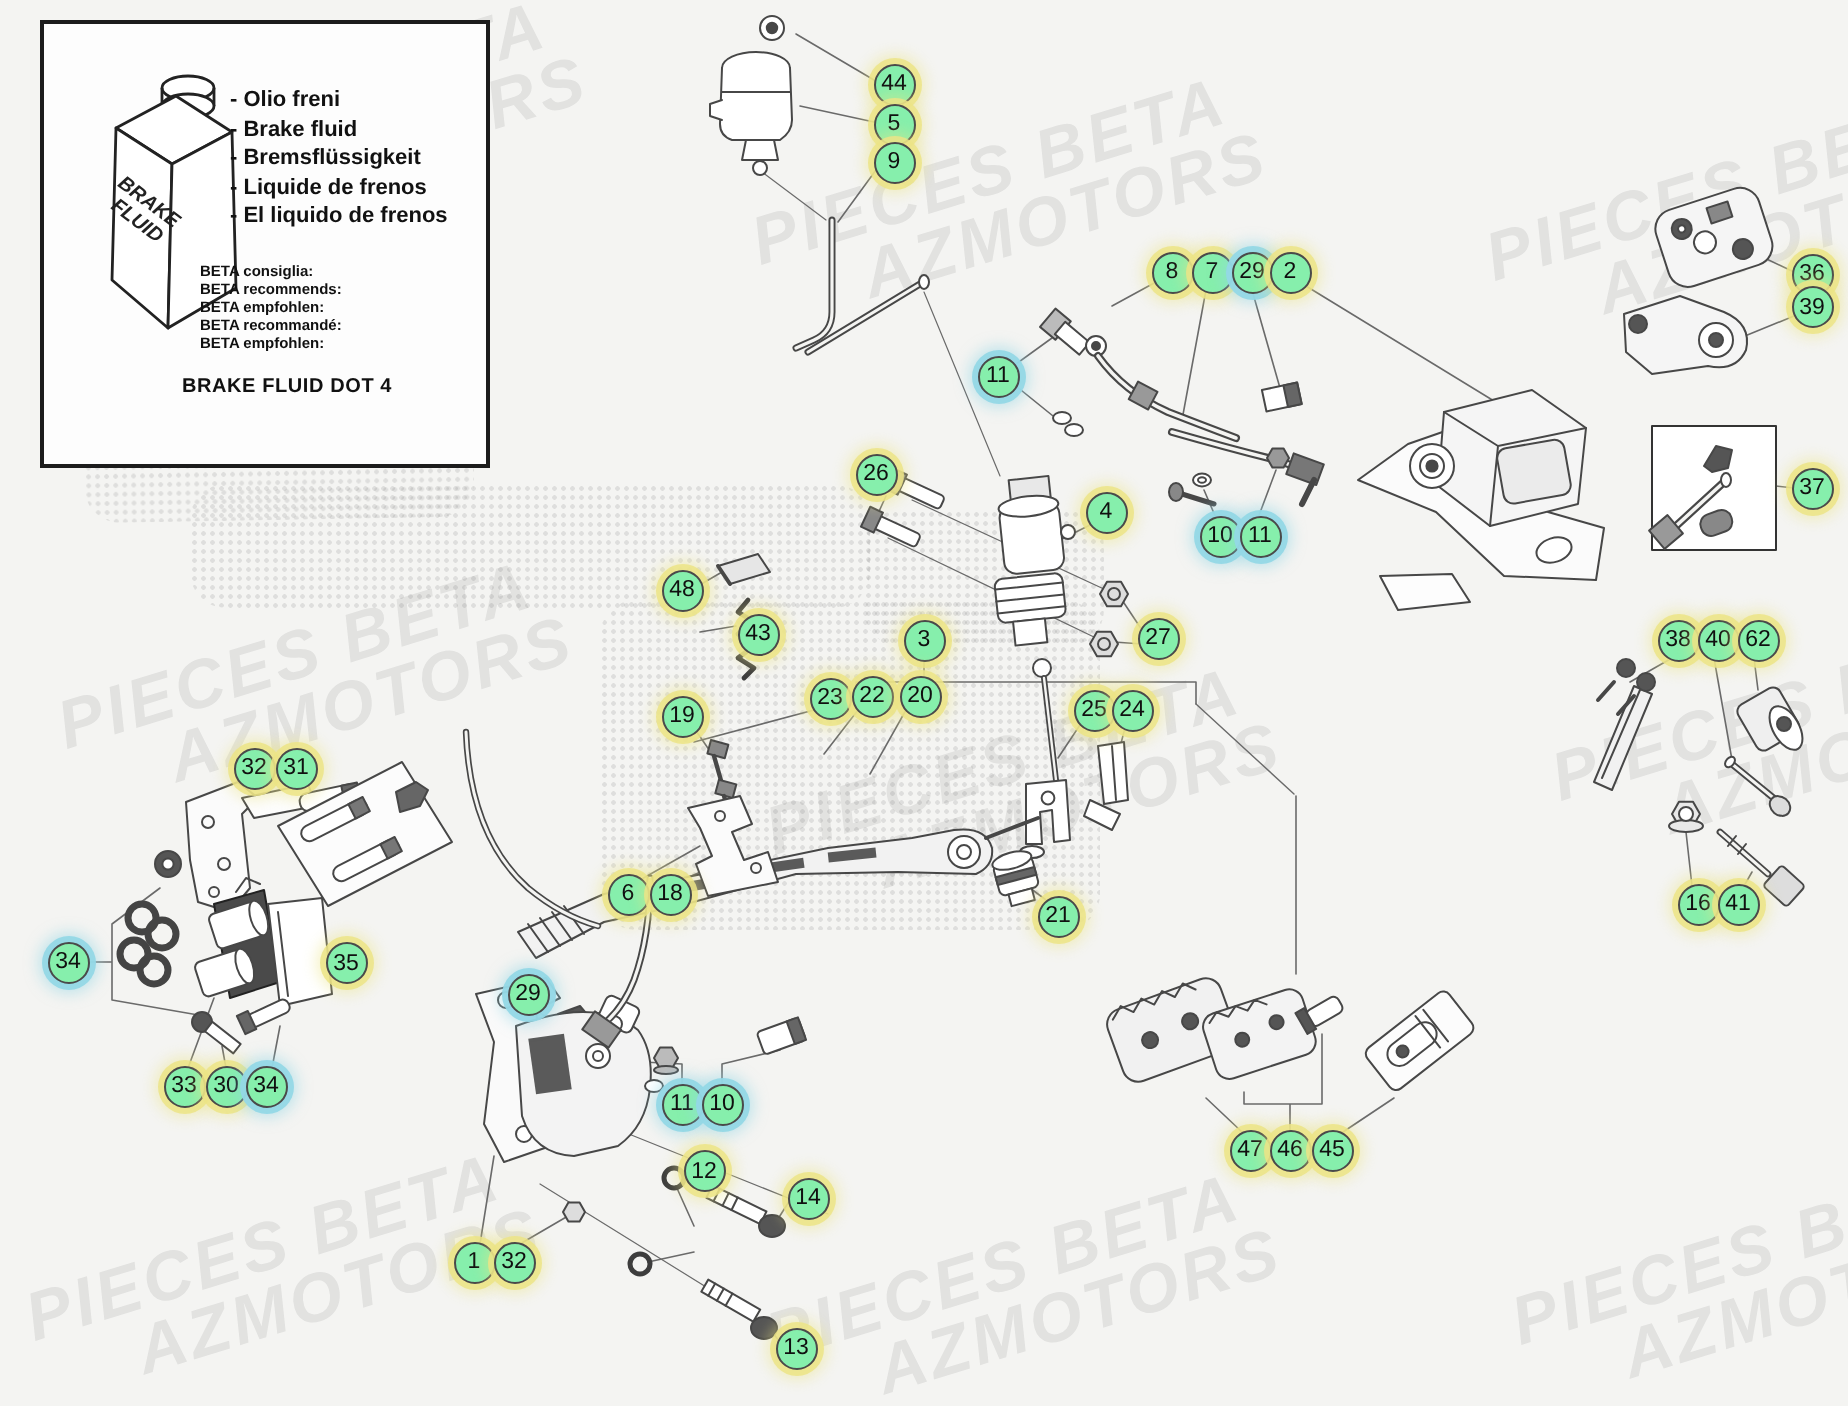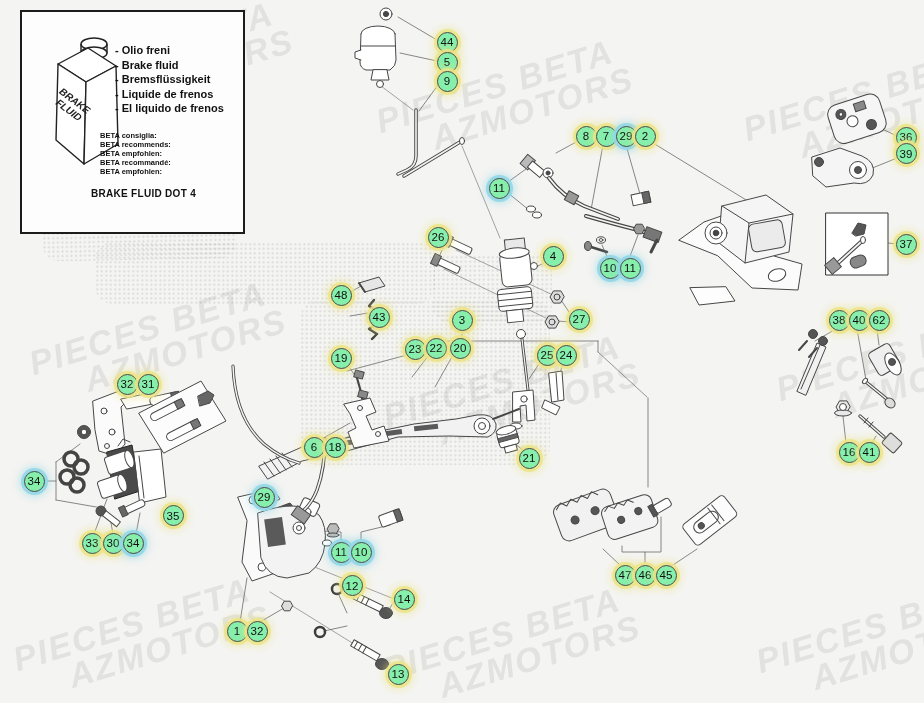--- a/index.html
+++ b/index.html
@@ -521,21 +521,21 @@
       <div class="callout y" style="left: 848.5px; top: 309.5px; text-align: right;">40</div>
       <div class="callout y" style="left: 868.5px; top: 309.5px;">62</div>
       <div class="callout y" style="left: 116.5px; top: 373.5px;">32</div>
       <div class="callout y" style="left: 137.5px; top: 373.5px; text-align: center;">31</div>
       <div class="callout y" style="left: 303.5px; top: 436.5px;">6</div>
       <div class="callout y" style="left: 324.5px; top: 436.5px; text-align: right;">18</div>
       <div class="callout y" style="left: 518.5px; top: 447.5px;">21</div>
       <div class="callout y" style="left: 838.5px; top: 441.5px;">16</div>
       <div class="callout y" style="left: 858.5px; top: 441.5px;">41</div>
       <div class="callout c" style="left: 23.5px; top: 470.5px;">34</div>
-      <div class="callout y" style="left: 162.5px; top: 505px;">35</div>
+      <div class="callout y" style="left: 162.5px; top: 471px;">35</div>
       <div class="callout c" style="left: 253.5px; top: 486.5px;">29</div>
       <div class="callout y" style="left: 81.5px; top: 532.5px; text-align: right;">33</div>
       <div class="callout y" style="left: 102.5px; top: 532.5px;">30</div>
       <div class="callout c" style="left: 122.5px; top: 532.5px;">34</div>
       <div class="callout c" style="left: 330.5px; top: 541.5px;">11</div>
       <div class="callout c" style="left: 350.5px; top: 541.5px;">10</div>
       <div class="callout y" style="left: 614.5px; top: 564.5px;">47</div>
       <div class="callout y" style="left: 634.5px; top: 564.5px;">46</div>
       <div class="callout y" style="left: 655.5px; top: 564.5px;">45</div>
       <div class="callout y" style="left: 393.5px; top: 588.5px;">14</div>

